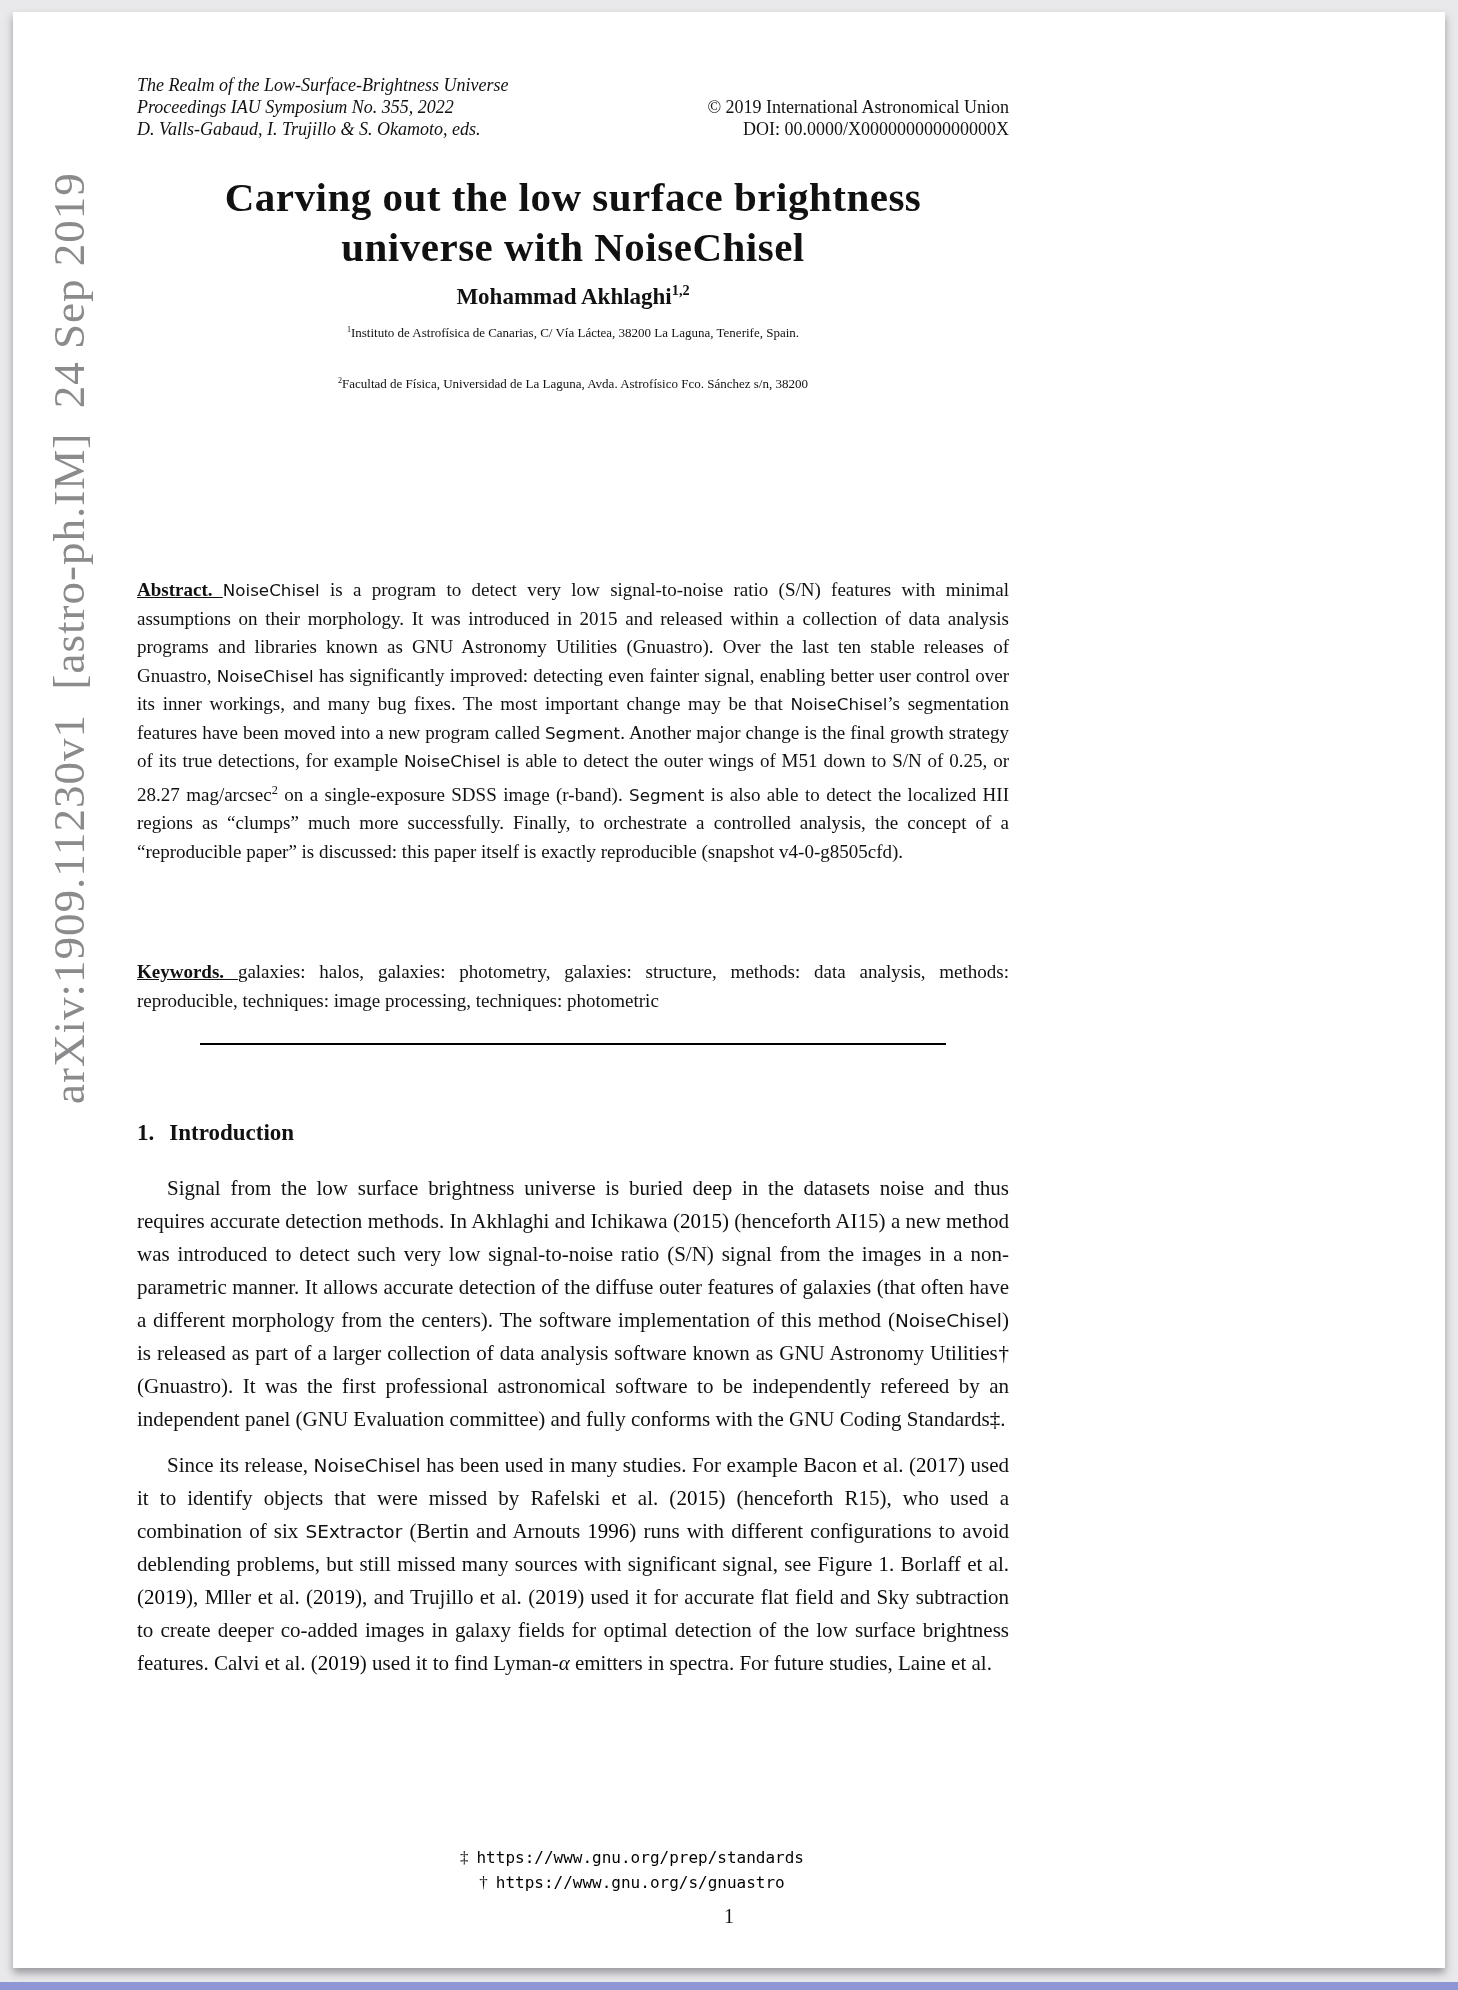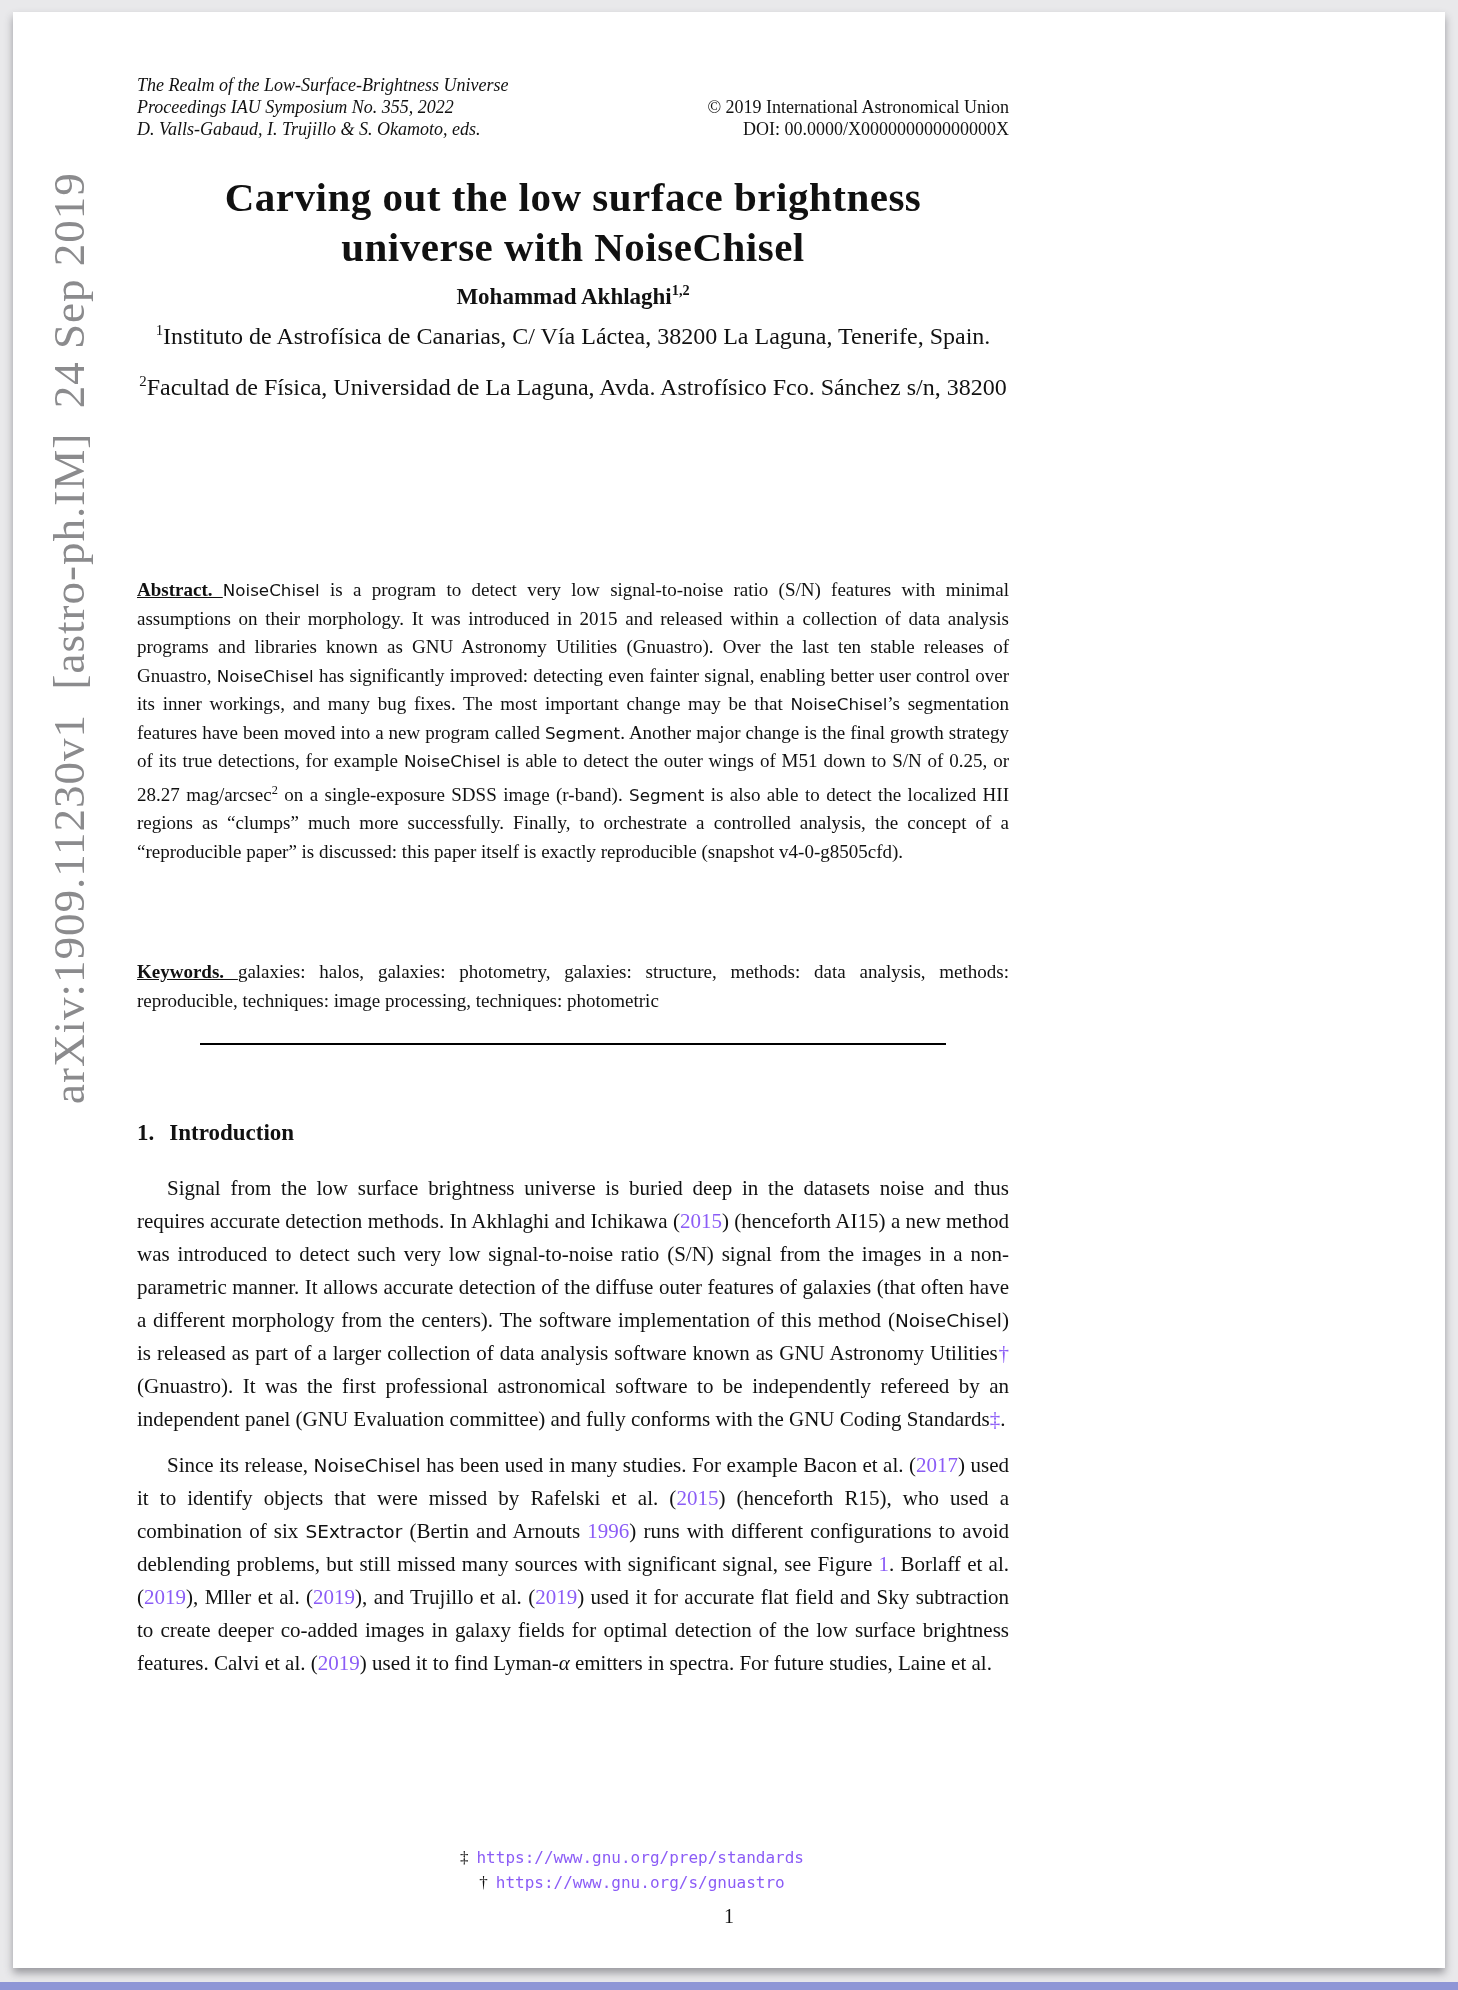--- a/index.html
+++ b/index.html
@@ -17,21 +17,21 @@
   .col { position: absolute; left: 124px; width: 872px; }
 
   .header { top: 62px; font-size: 18px; }
   .header-left { font-style: italic; line-height: 22px; }
   .header-right { position: absolute; right: 0; top: 22px; text-align: right; line-height: 22px; }
 
   .title-block { top: 160px; text-align: center; font-weight: bold; font-size: 41px; line-height: 50px; letter-spacing: 0.5px; }
   .author-block { top: 270px; text-align: center; font-size: 23px; font-weight: bold; }
   .author-block sup, .affil sup { font-size: 62%; }
 
-  .affil { text-align: center; font-size: 24px; line-height: 24px; }
+  .affil { text-align: center; font-size: 13px; line-height: 24px; }
   .affil-1 { top: 306px; }
   .email-line { top: 331px; text-align: center; font-size: 19px; }
   .affil-2 { top: 357px; }
   .mono { font-family: "DejaVu Sans Mono", monospace; font-size: 16px; }
 
   .abstract { top: 564px; font-size: 19px; line-height: 28.5px; text-align: justify; }
   .keywords { top: 946px; font-size: 19px; line-height: 28.5px; text-align: justify; }
 
   .rule { position: absolute; left: 187px; top: 1031px; width: 746px; height: 2px; background: #000; }
 
@@ -52,21 +52,21 @@
     position: absolute; left: 30px; top: 1092px;
     transform-origin: 0 0; transform: rotate(-90deg);
     font-size: 45px; color: #8b8b8d; white-space: pre; letter-spacing: 1px;
   }
 
   .bottom-bar { position: absolute; left: 0; bottom: 0; width: 1458px; height: 8px; background: #8e96d6; }
 
   
   .rs-bold { font-weight: bold; text-decoration: underline; }
   .rs-sans { font-family: "DejaVu Sans", sans-serif; font-size: 0.88em; }
-  .rs-link { color: #8b5cf6; }
+  .rs-link { color: #000000; }
   .rs-it { font-style: italic; }
   sup.rs-sup { font-size: 65%; }
 </style>
 </head>
 <body>
 
 <div class="stage">
   <div class="page">
 
     <div class="watermark">arXiv:1909.11230v1  [astro-ph.IM]  24 Sep 2019</div>

